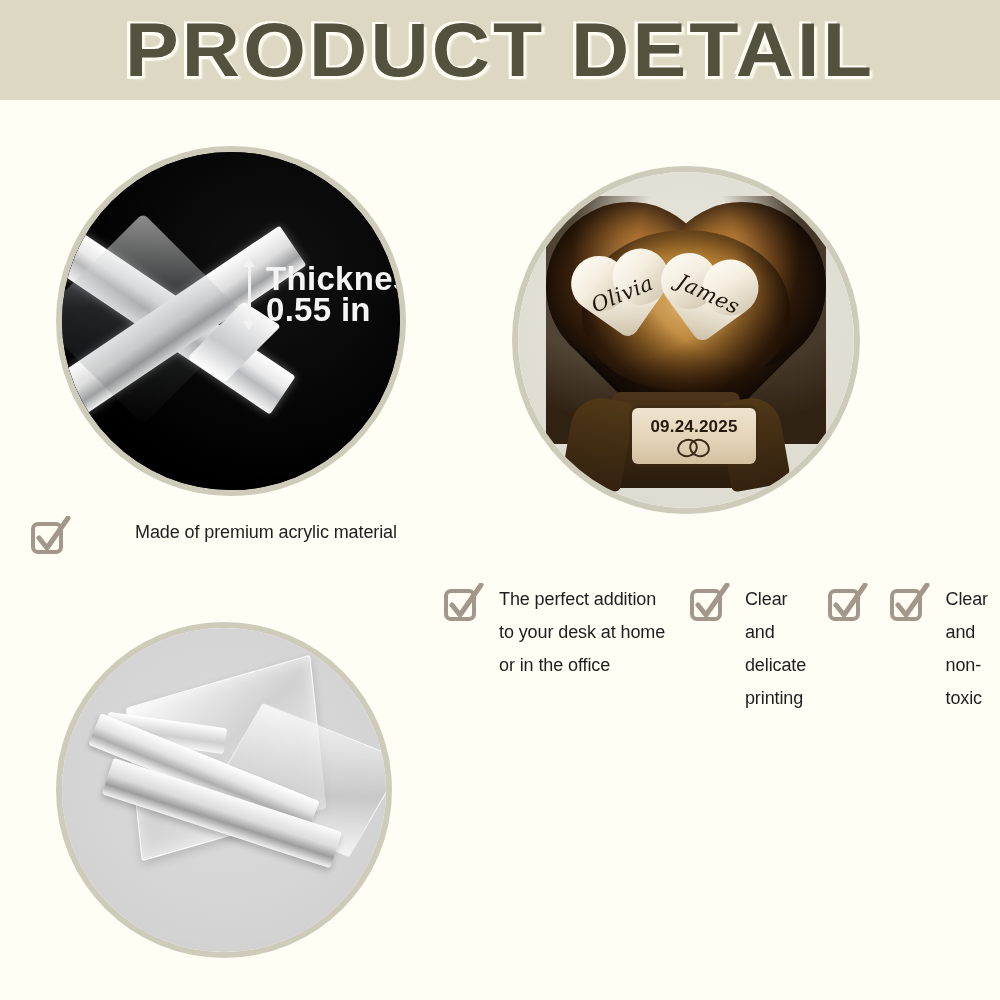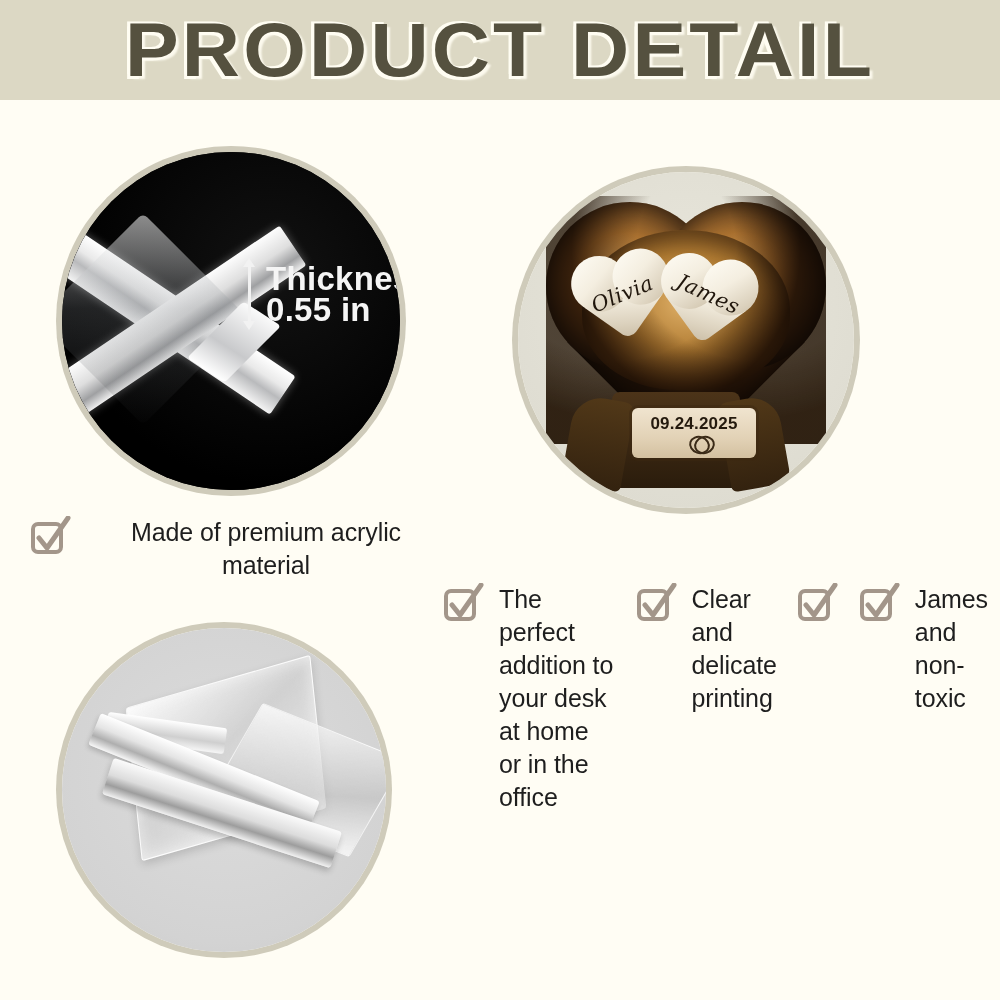--- a/index.html
+++ b/index.html
@@ -300,30 +300,29 @@
     height: 90px;
     background: linear-gradient(180deg, #513818 0%, #33220F 100%);
     border-radius: 10px 30px 14px 6px;
     transform: rotate(-10deg);
   }
   .plaque {
     position: absolute;
     left: 96px;
     top: 212px;
     width: 124px;
-    height: 50px;
+    height: 56px;
     background: linear-gradient(180deg, #F0E4CF 0%, #E2D2B6 60%, #D3C0A0 100%);
     border-radius: 6px;
     z-index: 4;
     display: flex;
     flex-direction: column;
     align-items: center;
     justify-content: center;
     box-shadow: 0 0 0 3px rgba(60,40,18,.45);
-    text-align: center;
   }
   .plaque-date {
     font-family: "Liberation Sans", sans-serif;
     font-size: 17px;
     font-weight: bold;
     color: #241A0E;
     letter-spacing: .2px;
   }
   .rings-icon {
     margin-top: 2px;
@@ -421,21 +420,21 @@
     left: 0;
     top: 0;
   }
   .feature {
     display: flex;
     align-items: flex-start;
     gap: 14px;
   }
   .feature-text {
     font-family: "Liberation Sans", sans-serif;
-    font-size: 25px;
+    font-size: 18px;
     line-height: 33px;
     color: #1E1E1E;
     letter-spacing: -.1px;
   }
 
   
   #feature-acrylic {
     position: absolute;
     left: 30px;
     top: 516px;
@@ -572,18 +571,18 @@
       </span>
     </div>
 
     <div class="feature">
       <span class="check-icon">
         <span class="box"></span>
         <svg class="tick" width="42" height="42" viewBox="0 0 42 42">
           <path d="M9 22 L17 32 L38 2" fill="none" stroke="#A3968A" stroke-width="5" stroke-linecap="round" stroke-linejoin="round"></path>
         </svg>
       </span>
-      <span class="feature-text">James and non-toxic</span>
+      <span class="feature-text">Clear and non-toxic</span>
     </div>
 
   </div>
 
 </div>
 
 </body></html>

